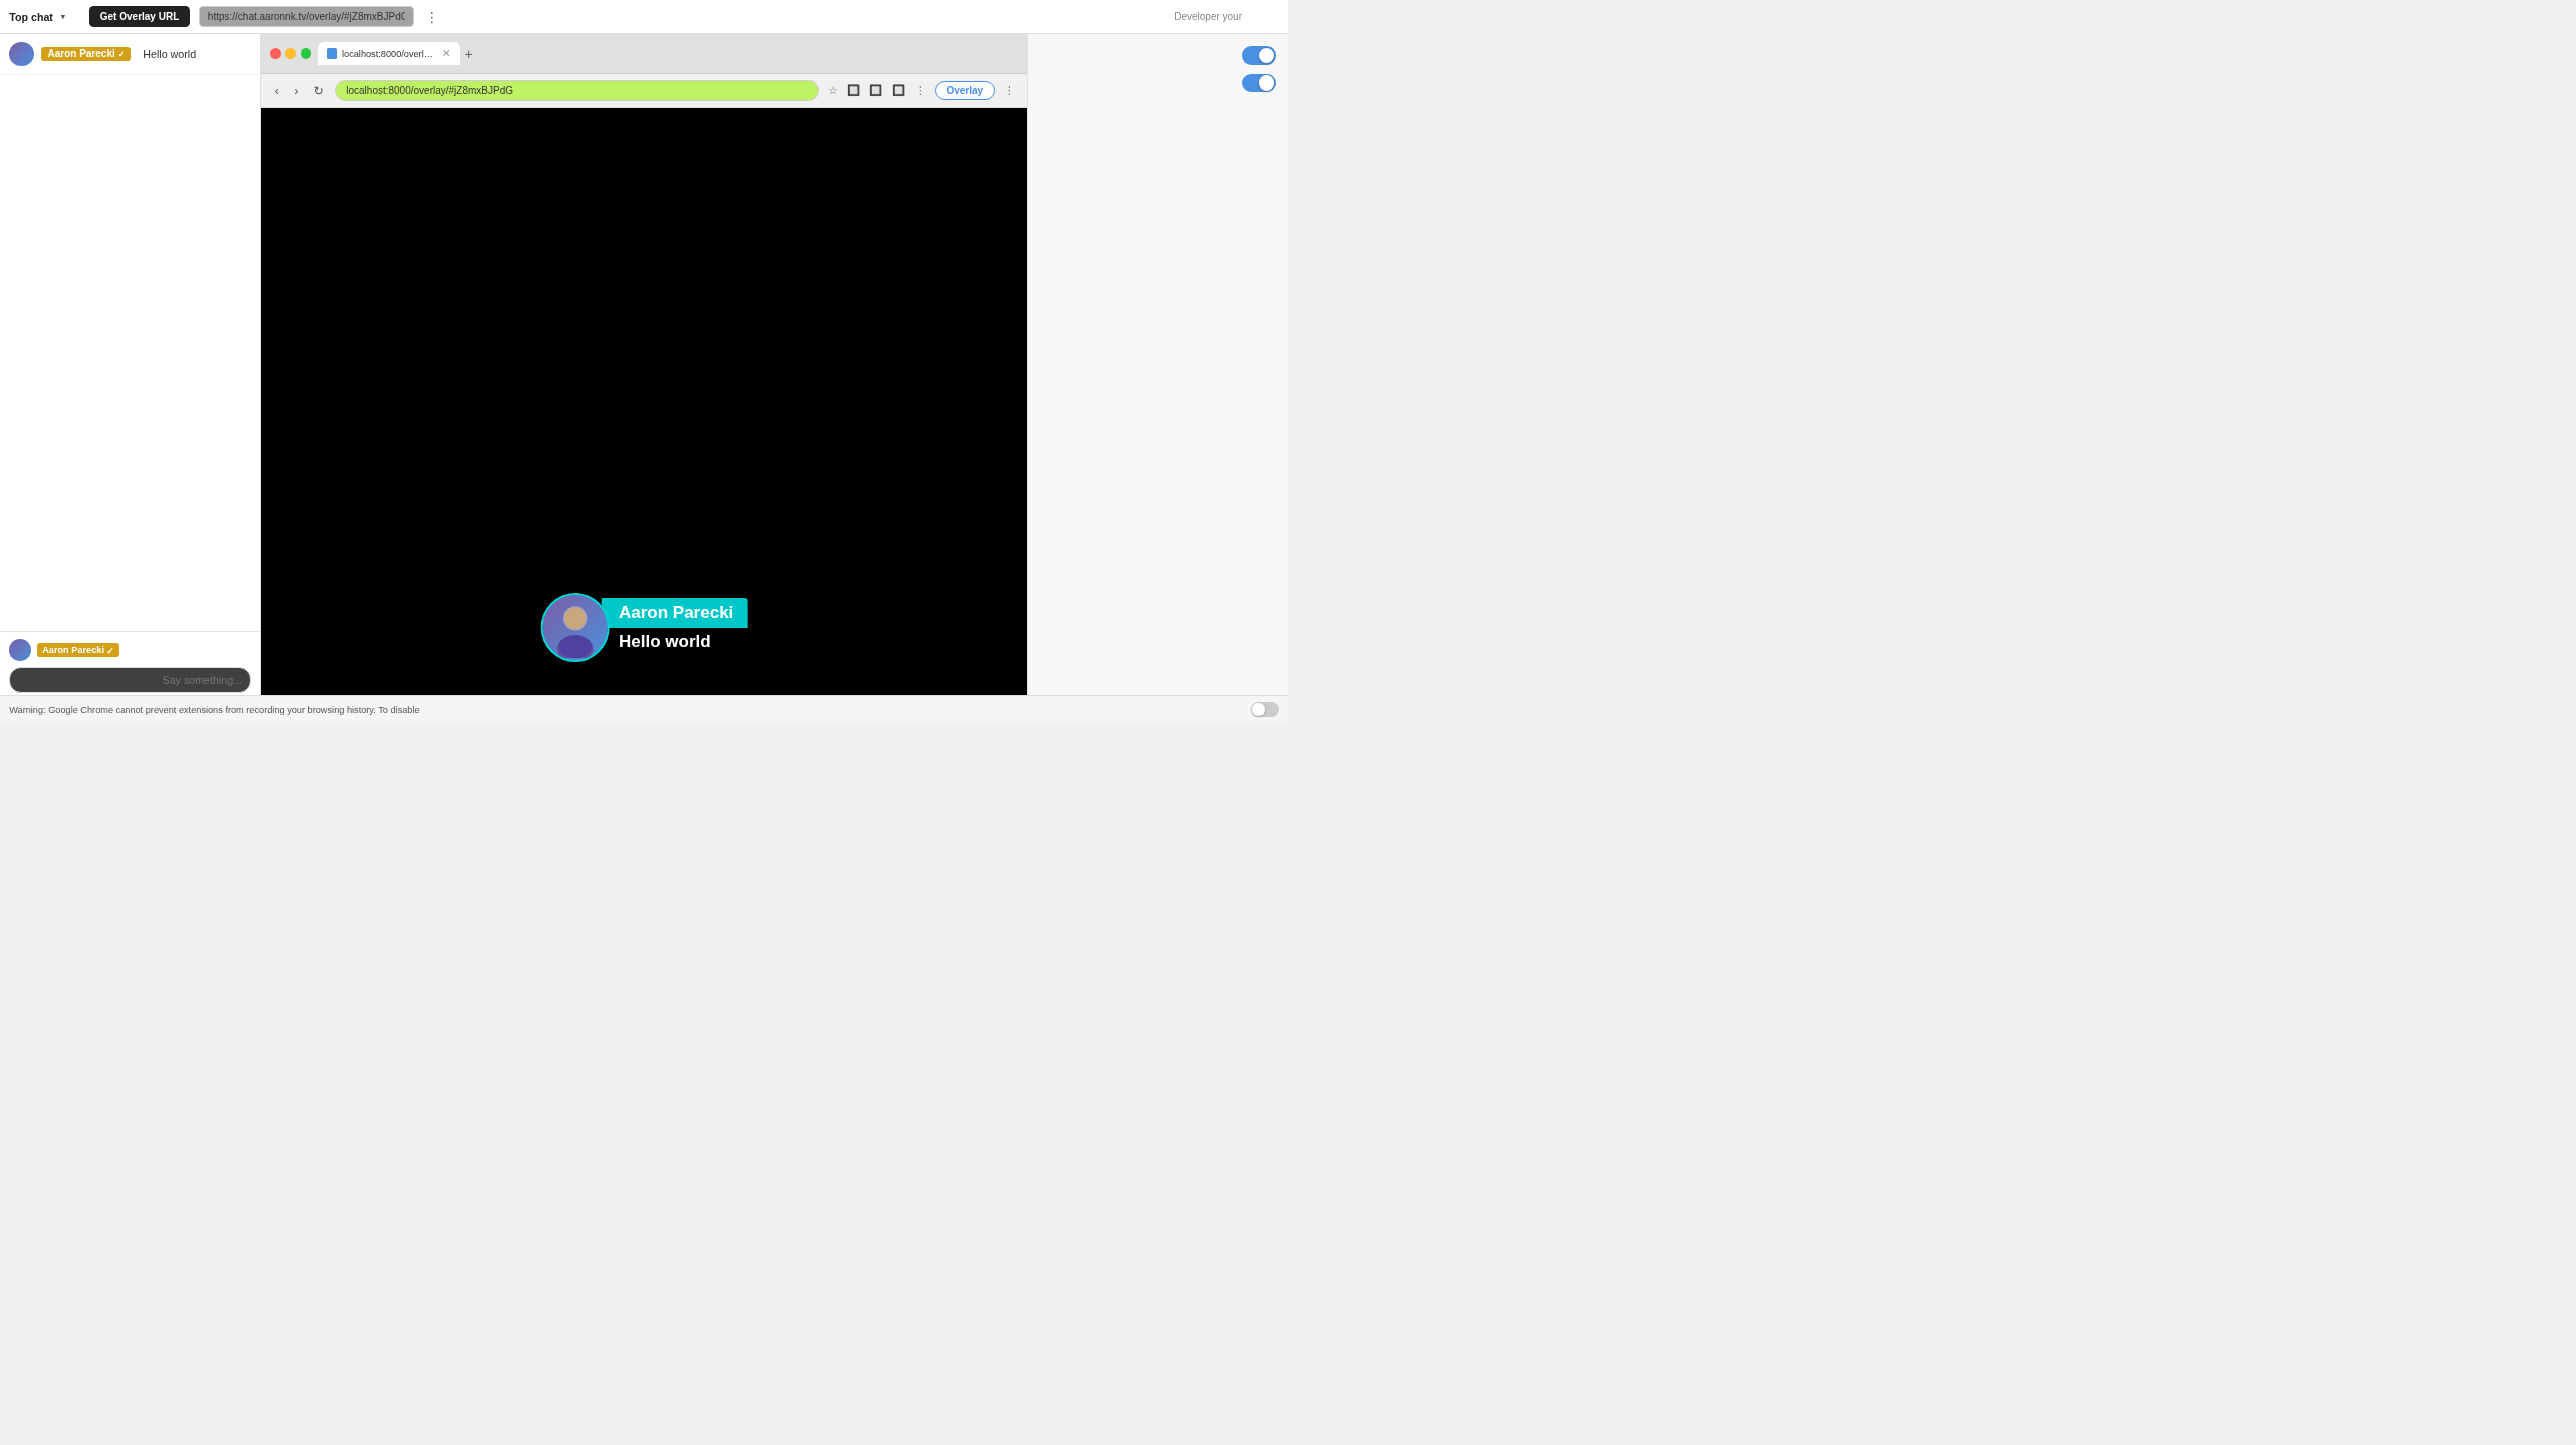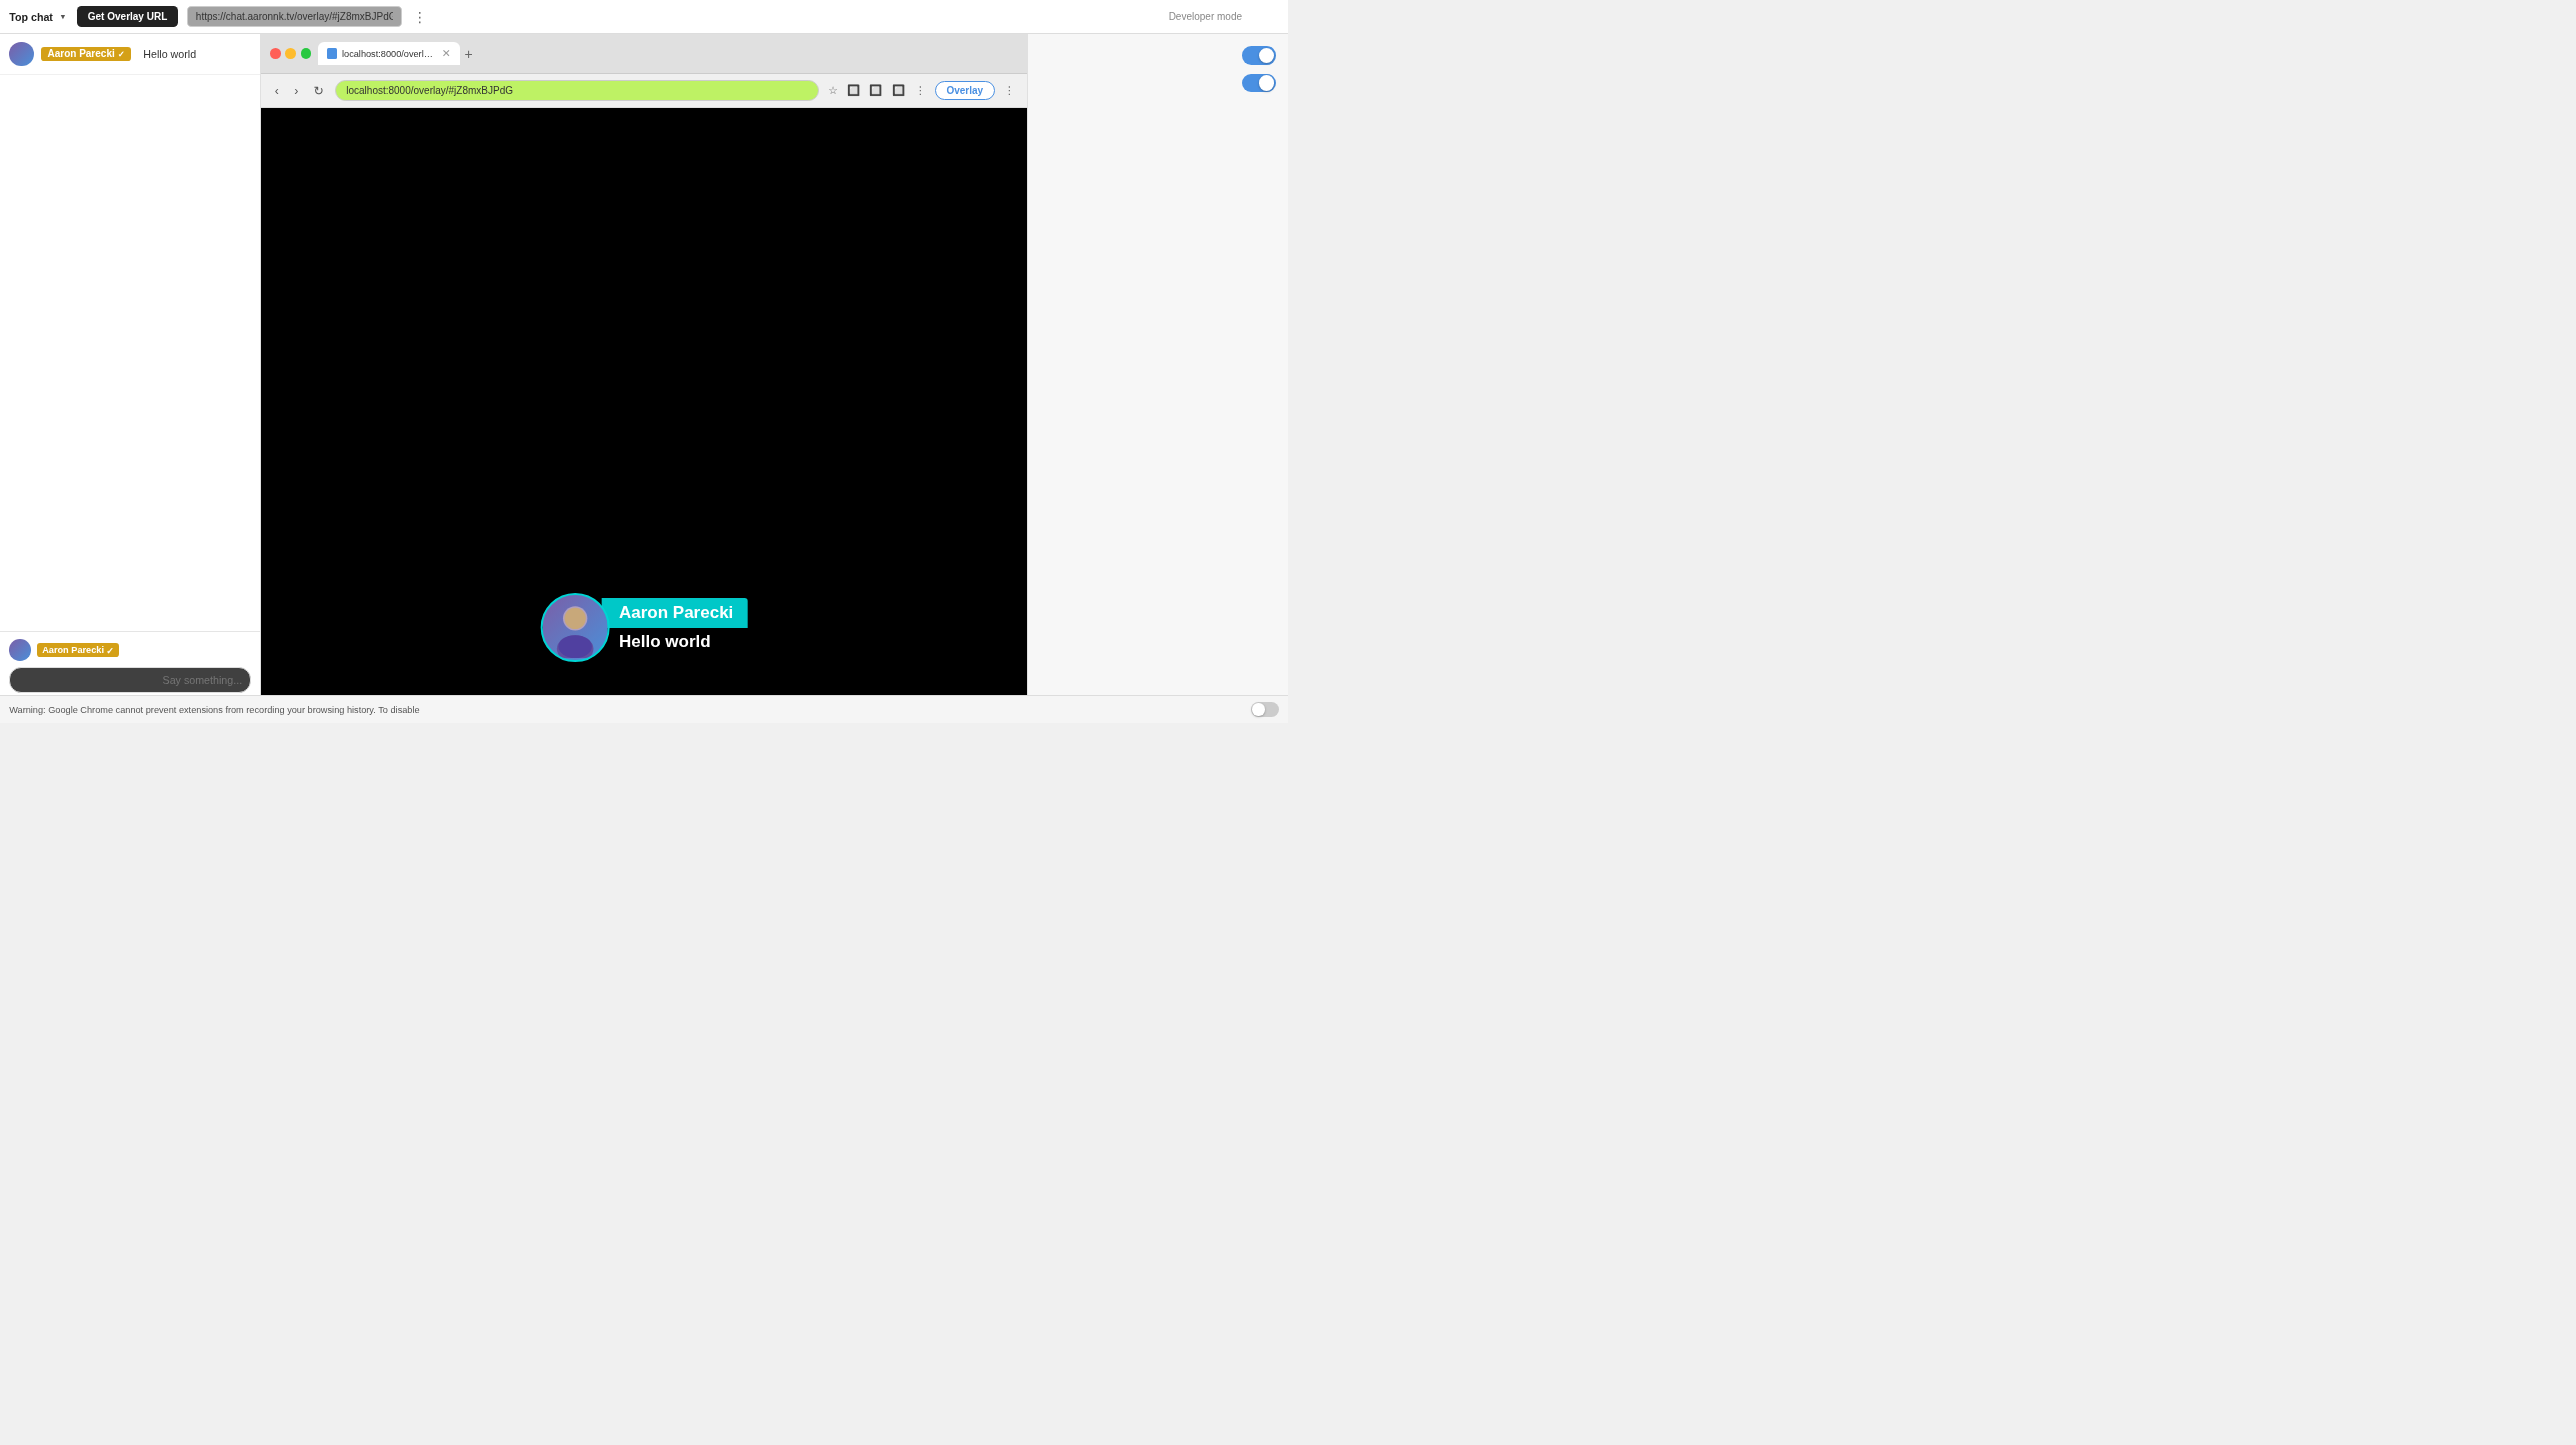--- a/index.html
+++ b/index.html
@@ -41,20 +41,21 @@
     #app-topbar .get-overlay-btn {
       background: #222;
       color: #fff;
       border: none;
       border-radius: 4.6px;
       padding: 4.6px 10.7px;
       font-size: 10px;
       font-weight: 600;
       cursor: pointer;
       margin-right: 9.2px;
+      margin-left: 12px;
     }
     #app-topbar .overlay-url-input {
       background: #a3a3a3;
       border: 0.8px solid #ccc;
       border-radius: 4.6px;
       padding: 3.8px 7.7px;
       font-size: 10px;
       color: #333;
       width: 215px;
       outline: none;
@@ -469,21 +470,21 @@
 <body>
 
 <div id="app-topbar">
   <div class="top-chat-label">
     <span>Top chat</span>
     <span class="chevron-down">▾</span>
   </div>
   <button class="get-overlay-btn">Get Overlay URL</button>
   <input class="overlay-url-input" type="text" value="https://chat.aaronnk.tv/overlay/#jZ8mxBJPdG" style="">
   <span class="topbar-dots">⋮</span>
-  <span class="developer-mode-label">Developer mode</span>
+  <span class="developer-mode-label">Developer your</span>
 </div>
 
 <div id="left-panel">
 
   <div id="chat-preview-row">
     <div class="avatar-small"></div>
     <div class="username-badge">
       <span>Aaron Parecki</span>
       <span class="check">✓</span>
     </div>

